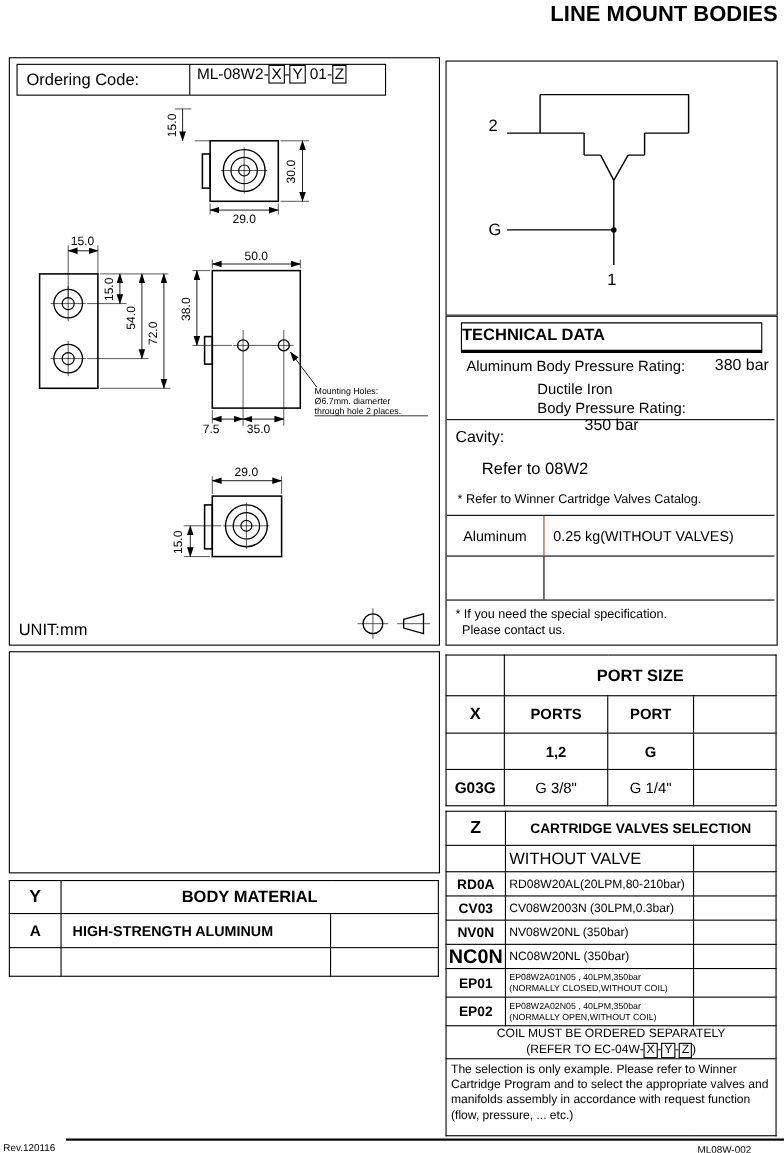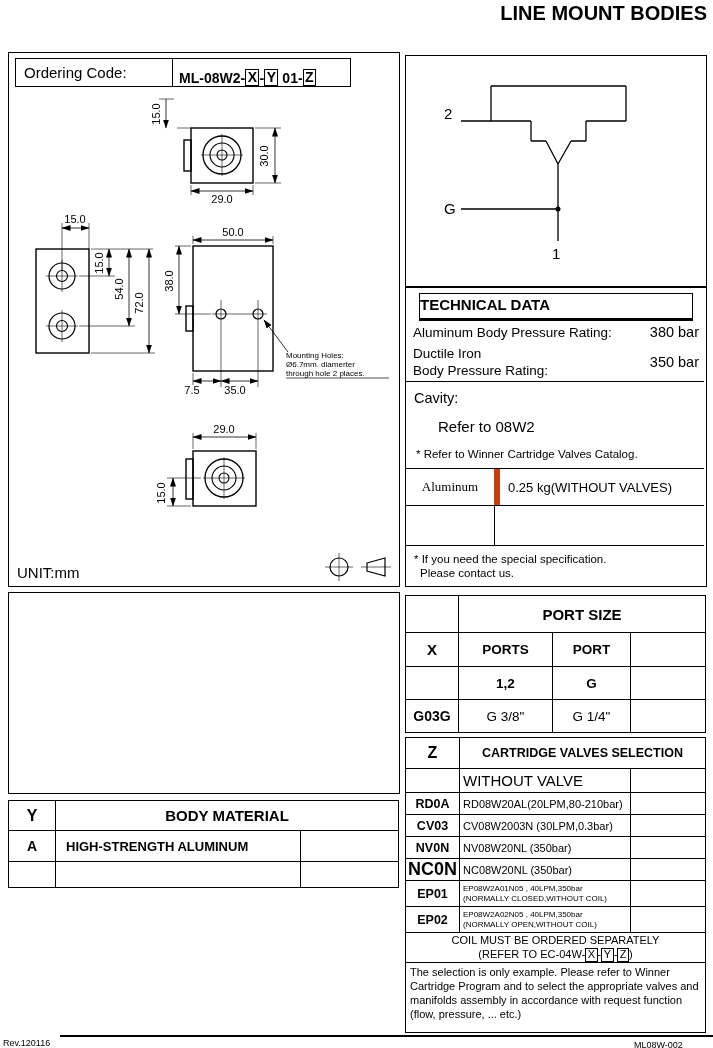--- a/index.html
+++ b/index.html
@@ -110,21 +110,21 @@
     <g fill="none" stroke="#000">
       <circle cx="330" cy="514" r="9" stroke-width="1.2"></circle>
       <path d="M316,514 H344 M330,500 V528" stroke-width="0.6"></path>
       <polygon points="358,510 376,505 376,523 358,518" stroke-width="1.2"></polygon>
       <path d="M352,514 H382" stroke-width="0.6"></path>
     </g>
   </svg>
 
   <div class="abs" style="left:6px;top:5px;width:334px;height:27px;border:1px solid #000;display:flex;background:#fff;">
     <div style="width:148px;border-right:1px solid #000;font-size:15px;display:flex;align-items:center;padding-left:8px;">Ordering Code:</div>
-    <div style="flex:1;display:flex;align-items:flex-end;padding-left:6px;font-size:14px;font-weight:bold;">
+    <div style="flex:1;display:flex;align-items:flex-start;padding-left:6px;font-size:14px;font-weight:normal;">
       <span>ML-08W2-</span>
         <span class="ph">X</span>
         <span>-</span>
         <span class="ph">Y</span>
         <span style="white-space:pre;"> 01-</span>
         <span class="ph">Z</span>
     </div>
   </div>
 
   <div class="abs" style="left:8px;top:511px;font-size:15px;">UNIT:mm</div>
@@ -136,42 +136,42 @@
     <circle cx="152" cy="153" r="2.5" fill="#000"></circle>
     <text x="38" y="63" font-size="15">2</text>
     <text x="38" y="158" font-size="15">G</text>
     <text x="146" y="203" font-size="15">1</text>
   </svg>
 </div>
 
 <div class="bx" style="left:405px;top:287px;width:300px;height:298px;">
   <div class="abs" style="left:13px;top:5px;width:272px;height:24px;border:1px solid #000;border-bottom:3px solid #000;text-align:left;font-weight:bold;font-size:15px;line-height:21px;">TECHNICAL DATA</div>
 
-  <div class="abs" style="left:7px;right:7px;top:36px;display:flex;justify-content:space-between;align-items:center;text-align:center;">
+  <div class="abs" style="left:18px;right:7px;top:36px;display:flex;justify-content:space-between;align-items:center;text-align:center;">
     <span style="font-size:13.5px;">Aluminum Body Pressure Rating:</span>
     <span style="font-size:14.5px;">380 bar</span>
   </div>
 
-  <div class="abs" style="left:7px;right:7px;top:57px;display:flex;justify-content:space-between;align-items:center;">
+  <div class="abs" style="left:7px;right:7px;top:57px;display:flex;justify-content:space-between;align-items:center;flex-direction:column;">
     <span style="font-size:13.5px;line-height:17px;">
       <span>Ductile Iron</span><br>
       <span>Body Pressure Rating:</span>
     </span>
     <span style="font-size:14.5px;">350 bar</span>
   </div>
 
   <div class="abs" style="left:0;top:93px;width:298px;height:1px;background:#000;"></div>
 
   <div class="abs" style="left:8px;top:102px;font-size:14.5px;">Cavity:</div>
   <div class="abs" style="left:32px;top:130px;font-size:15px;">Refer to 08W2</div>
   <div class="abs" style="left:10px;top:160px;font-size:11.5px;">* Refer to Winner Cartridge Valves Catalog.</div>
 
   <div class="abs" style="left:0;top:180px;width:298px;border-top:1px solid #000;border-bottom:1px solid #000;">
     <div style="display:flex;height:36px;border-bottom:1px solid #000;">
-      <div style="width:88px;border-right:6px solid #c2410c;display:flex;align-items:center;justify-content:center;font-size:13px;font-family:Liberation Serif, serif;">Aluminum</div>
+      <div style="width:88px;border-right:1px solid #c2410c;display:flex;align-items:center;justify-content:center;font-size:13px;">Aluminum</div>
       <div style="flex:1;display:flex;align-items:center;padding-left:8px;font-size:13px;">0.25 kg(WITHOUT VALVES)</div>
     </div>
     <div style="display:flex;height:39px;">
       <div style="width:88px;border-right:1px solid #000;"></div>
       <div style="flex:1;"></div>
     </div>
   </div>
 
   <div class="abs" style="left:8px;top:264px;font-size:11.5px;line-height:14px;">
     <div>* If you need the special specification.</div>

